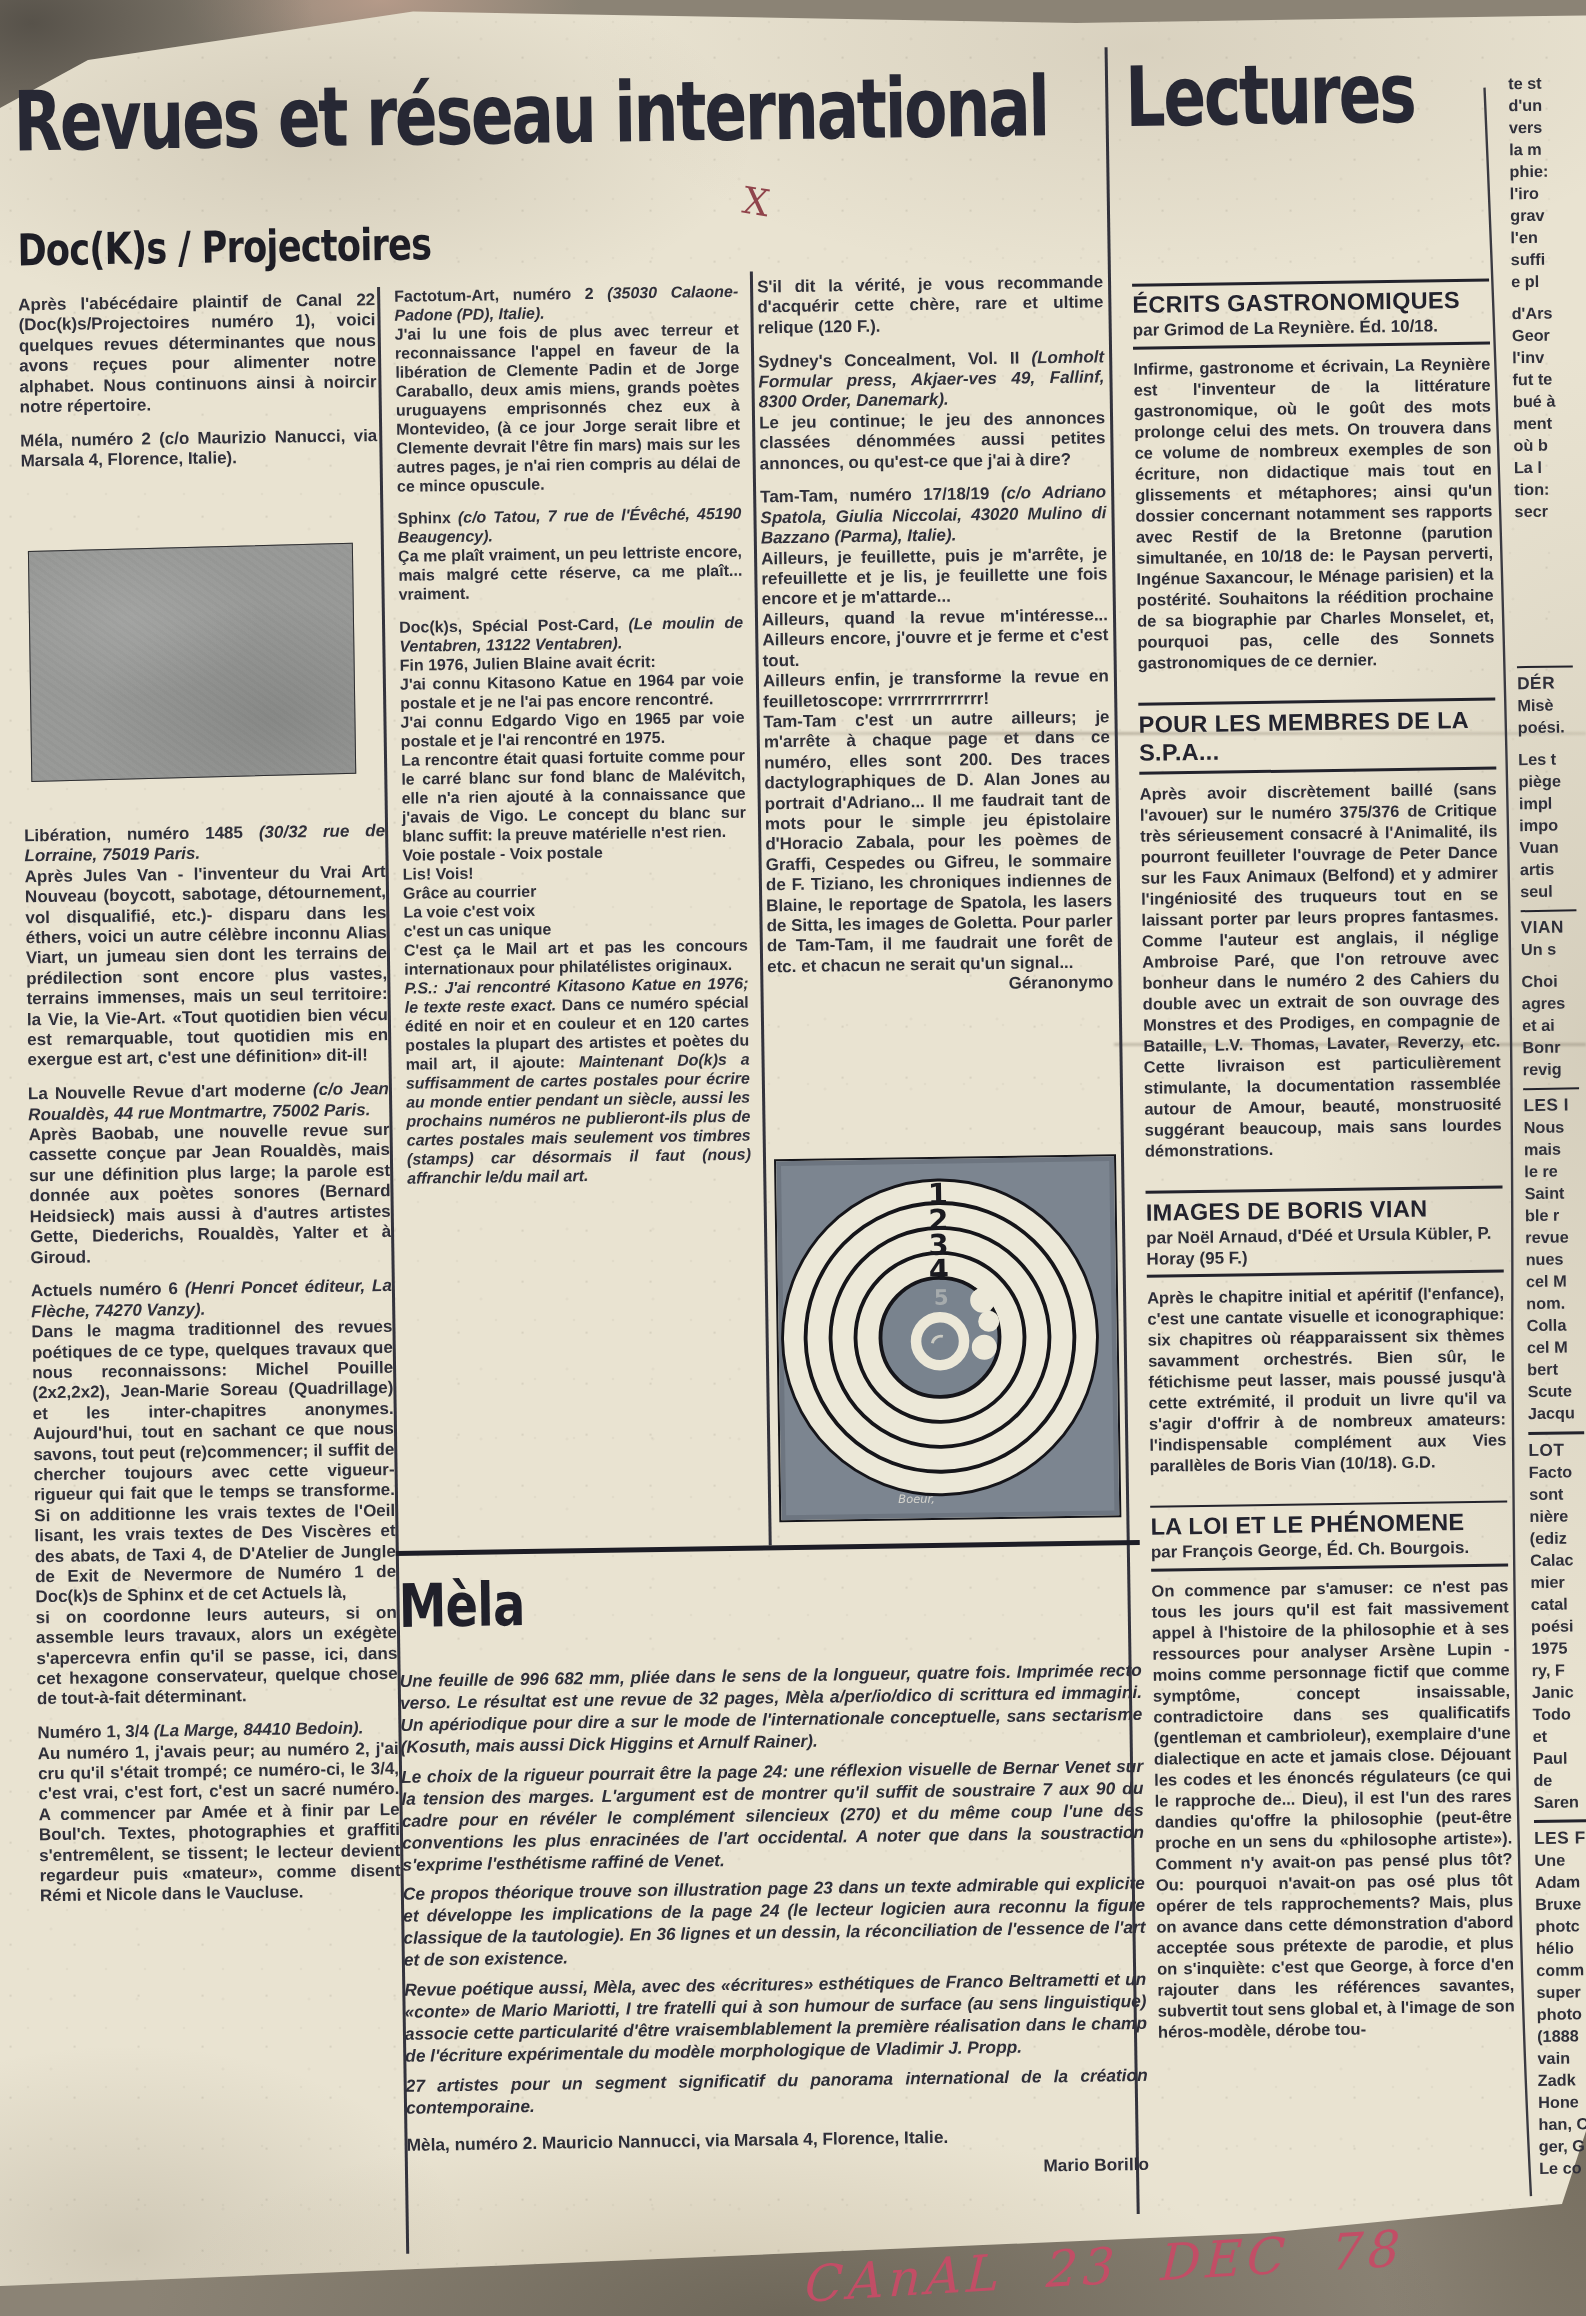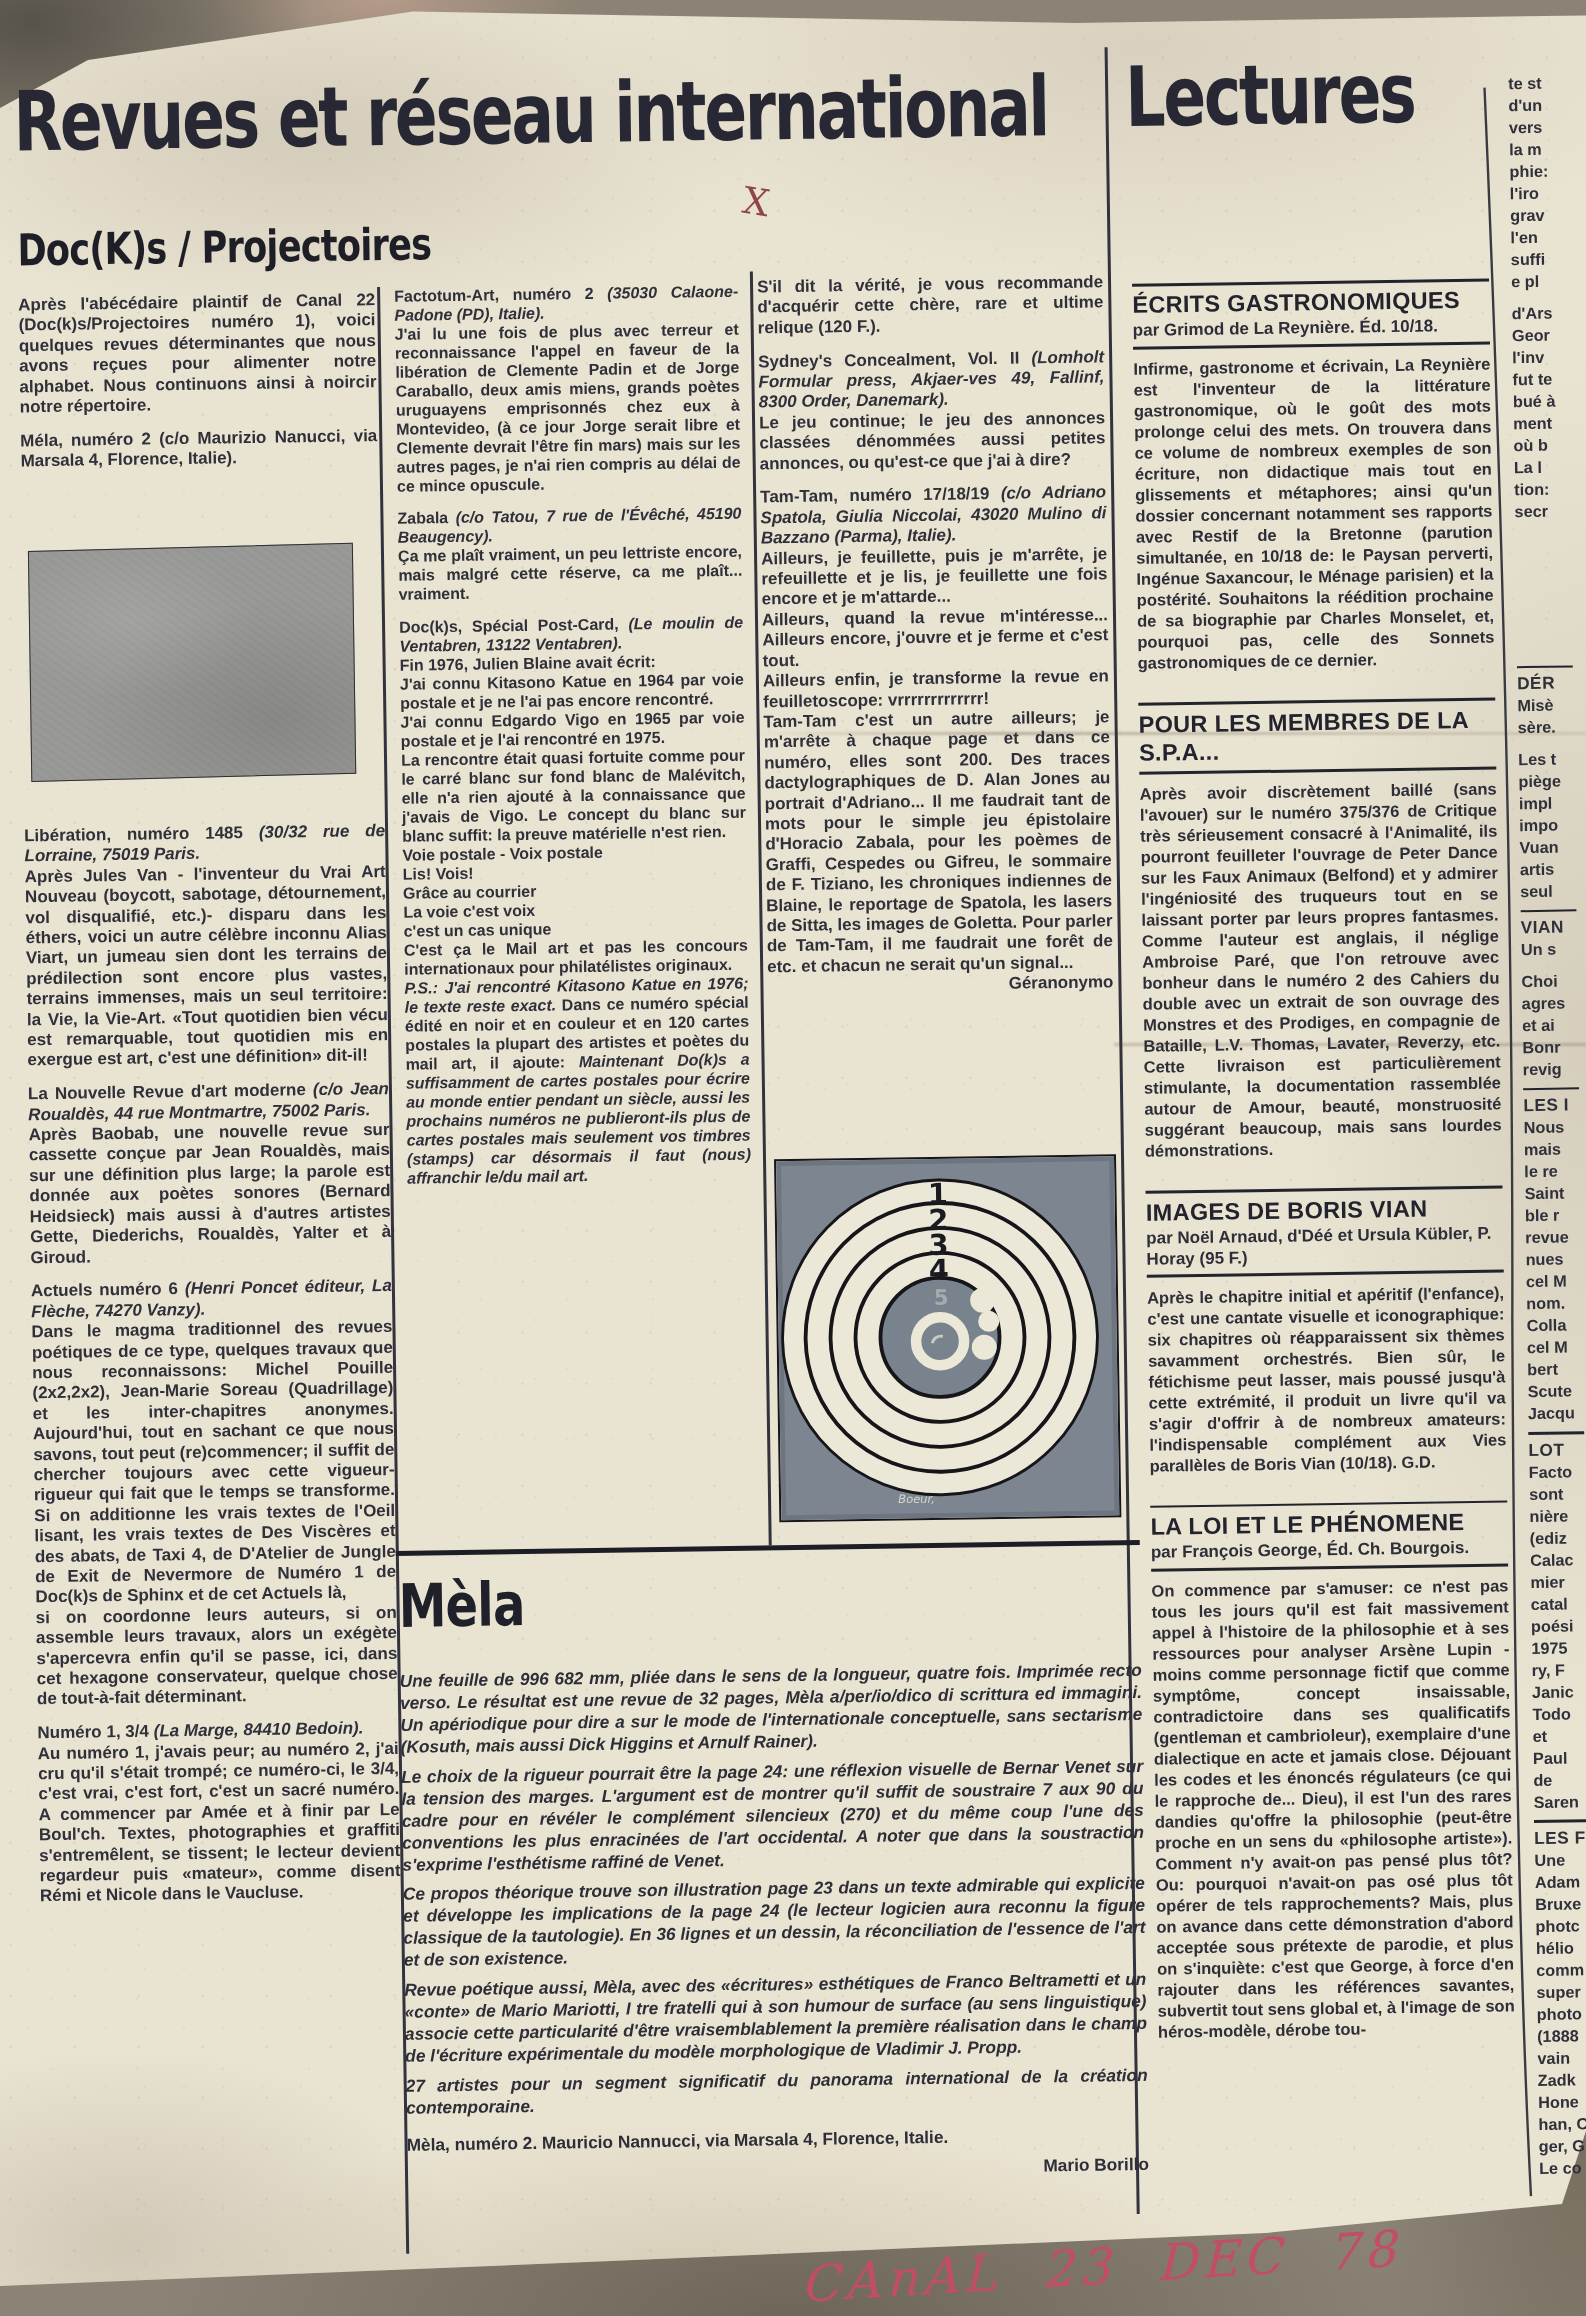--- a/index.html
+++ b/index.html
@@ -140,21 +140,21 @@
     <p class="gap"><span>Actuels numéro 6</span> <span class="ad">(Henri Poncet éditeur, La Flèche, 74270 Vanzy).</span></p>
     <p>Dans le magma traditionnel des revues poétiques de ce type, quelques travaux que nous reconnaissons: Michel Pouille (2x2,2x2), Jean-Marie Soreau (Quadrillage) et les inter-chapitres anonymes. Aujourd'hui, tout en sachant ce que nous savons, tout peut (re)commencer; il suffit de chercher toujours avec cette vigueur-rigueur qui fait que le temps se transforme. Si on additionne les vrais textes de l'Oeil lisant, les vrais textes de Des Viscères et des abats, de Taxi 4, de D'Atelier de Jungle de Exit de Nevermore de Numéro 1 de Doc(k)s de Sphinx et de cet Actuels là,</p>
     <p>si on coordonne leurs auteurs, si on assemble leurs travaux, alors un exégète s'apercevra enfin qu'il se passe, ici, dans cet hexagone conservateur, quelque chose de tout-à-fait déterminant.</p>
     <p class="gap"><span>Numéro 1, 3/4</span> <span class="ad">(La Marge, 84410 Bedoin).</span></p>
     <p>Au numéro 1, j'avais peur; au numéro 2, j'ai cru qu'il s'était trompé; ce numéro-ci, le 3/4, c'est vrai, c'est fort, c'est un sacré numéro. A commencer par Amée et à finir par Le Boul'ch. Textes, photographies et graffiti s'entremêlent, se tissent; le lecteur devient regardeur puis «mateur», comme disent Rémi et Nicole dans le Vaucluse.</p>
   </div>
 
   <div class="tc c2" style="left:407px;top:281px;width:344px;">
     <p><span>Factotum-Art, numéro 2</span> <span class="ad">(35030 Calaone-Padone (PD), Italie).</span></p>
     <p>J'ai lu une fois de plus avec terreur et reconnaissance l'appel en faveur de la libération de Clemente Padin et de Jorge Caraballo, deux amis miens, grands poètes uruguayens emprisonnés chez eux à Montevideo, (à ce jour Jorge serait libre et Clemente devrait l'être fin mars) mais sur les autres pages, je n'ai rien compris au délai de ce mince opuscule.</p>
-    <p class="gap"><span>Zabala</span> <span class="ad">(c/o Tatou, 7 rue de l'Évêché, 45190 Beaugency).</span></p>
+    <p class="gap"><span>Sphinx</span> <span class="ad">(c/o Tatou, 7 rue de l'Évêché, 45190 Beaugency).</span></p>
     <p>Ça me plaît vraiment, un peu lettriste encore, mais malgré cette réserve, ca me plaît... vraiment.</p>
     <p class="gap"><span>Doc(k)s, Spécial Post-Card,</span> <span class="ad">(Le moulin de Ventabren, 13122 Ventabren).</span></p>
     <p>Fin 1976, Julien Blaine avait écrit:</p>
     <p class="qt">J'ai connu Kitasono Katue en 1964 par voie postale et je ne l'ai pas encore rencontré.</p>
     <p class="qt">J'ai connu Edgardo Vigo en 1965 par voie postale et je l'ai rencontré en 1975.</p>
     <p class="qt">La rencontre était quasi fortuite comme pour le carré blanc sur fond blanc de Malévitch, elle n'a rien ajouté à la connaissance que j'avais de Vigo. Le concept du blanc sur blanc suffit: la preuve matérielle n'est rien.</p>
     <p class="qt pre">Voie postale - Voix postale
 Lis! Vois!
 Grâce au courrier
 La voie c'est voix
@@ -259,21 +259,21 @@
 fut te
 bué à
 ment
 où b
 La  l
 tion:
 secr</p>
     <div class="erule" style="margin-top:144px;"></div>
     <p class="eh">DÉR</p>
     <p>Misè
-sère.</p>
+poési.</p>
     <p style="margin-top:9.6px;">Les t
 piège
 impl
 impo
 Vuan
 artis
 seul</p>
     <div class="erule"></div>
     <p class="eh">VIAN</p>
     <p>Un s</p>

